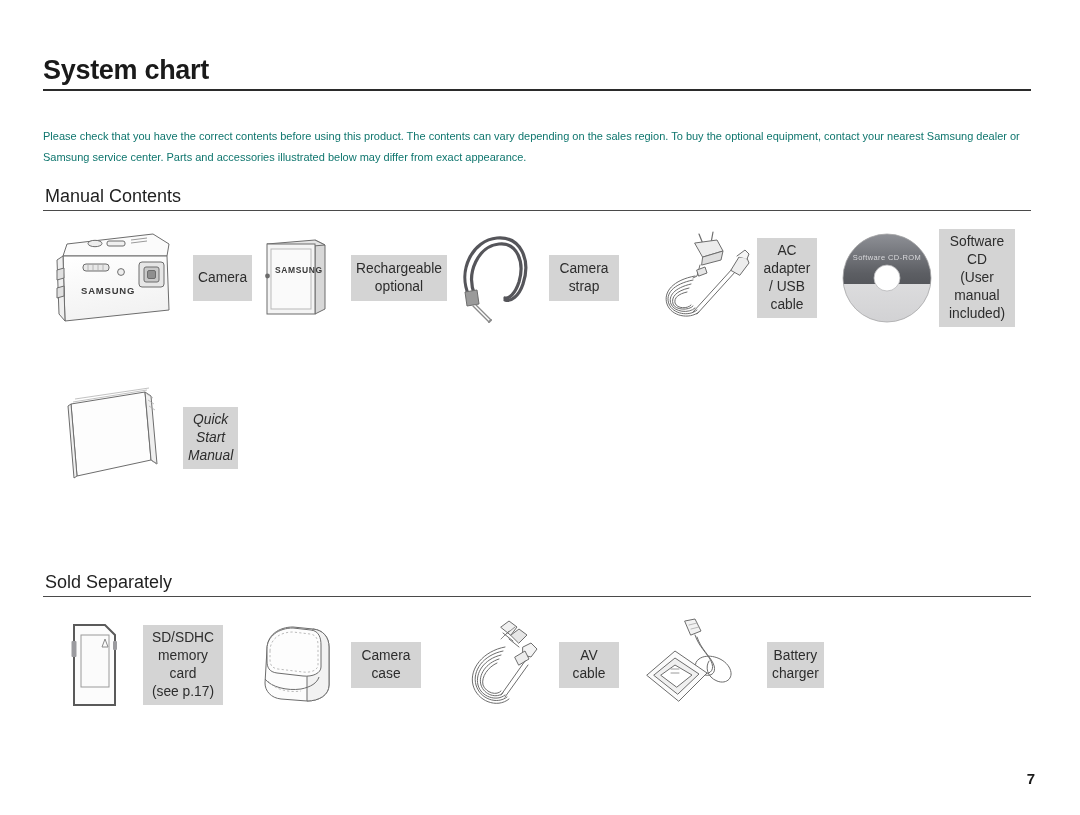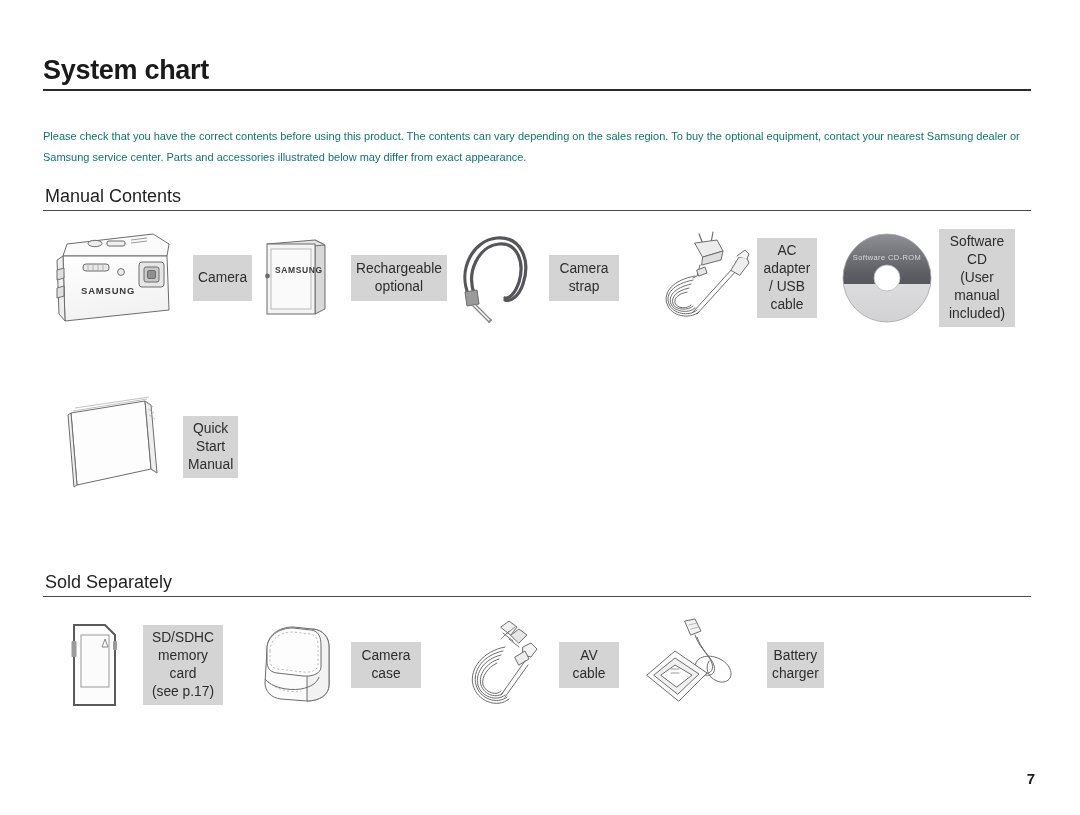--- a/index.html
+++ b/index.html
@@ -284,21 +284,21 @@
       <div class="caption">
         <span>
           <span>Software CD</span><br>
           <span>(User manual included)</span>
         </span>
       </div>
     </div>
 
   </div>
 
-  <div class="row" style="top:394px;">
+  <div class="row" style="top:385px;font-style:italic;">
     <div class="cell">
       <div class="art">
         <svg width="140" height="104" viewBox="0 0 140 104">
           <g fill="none" stroke="#6d6d6d" stroke-width="1">
 
             <path d="M28 18 L102 6 L108 74 L34 90 Z" fill="#fdfdfd"></path>
 
             <path d="M28 18 L25 20 L31 92 L34 90 Z" fill="#f0f0f0"></path>
 
             <path d="M102 6 L108 10 L114 78 L108 74 Z" fill="#efefef"></path>

